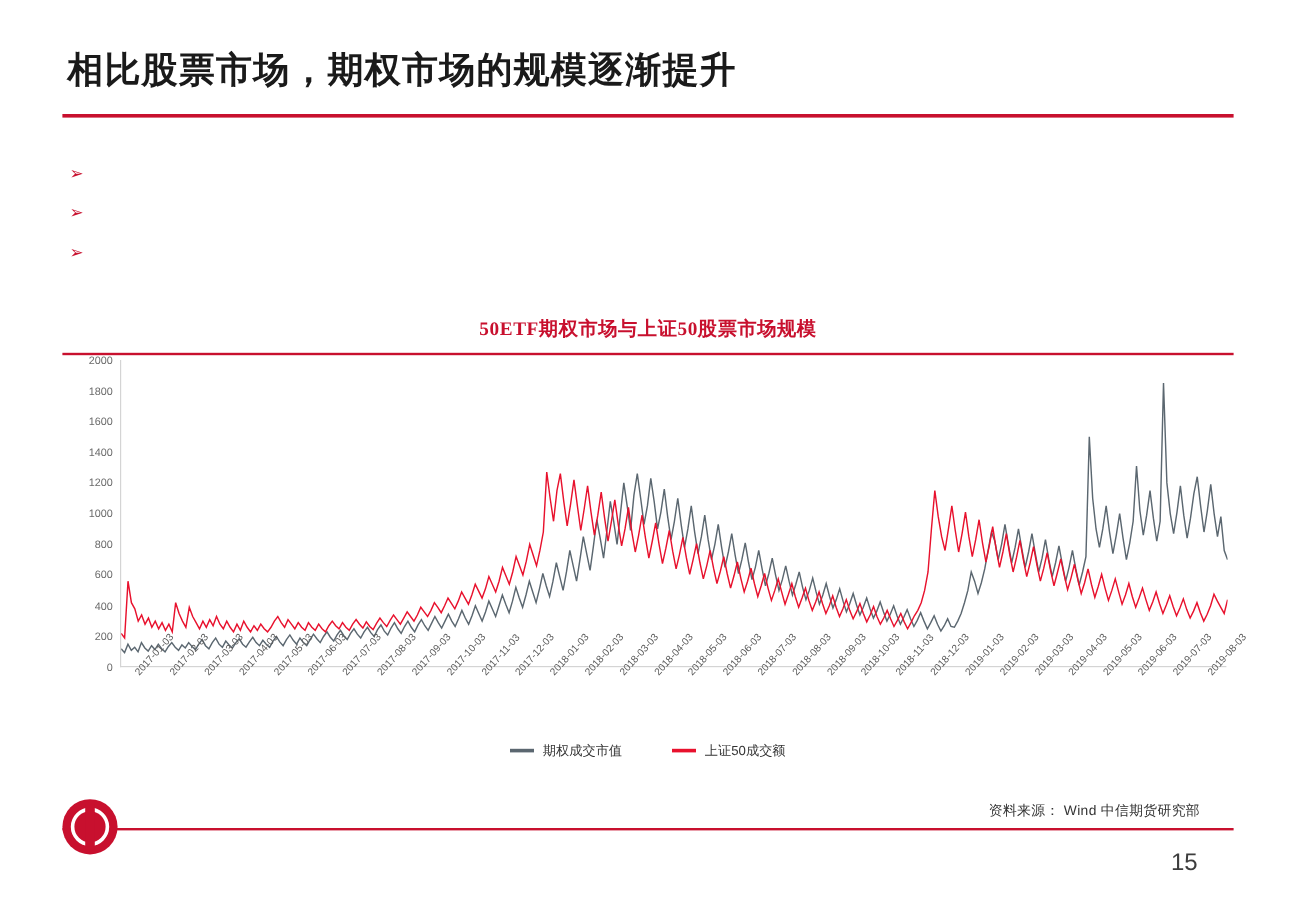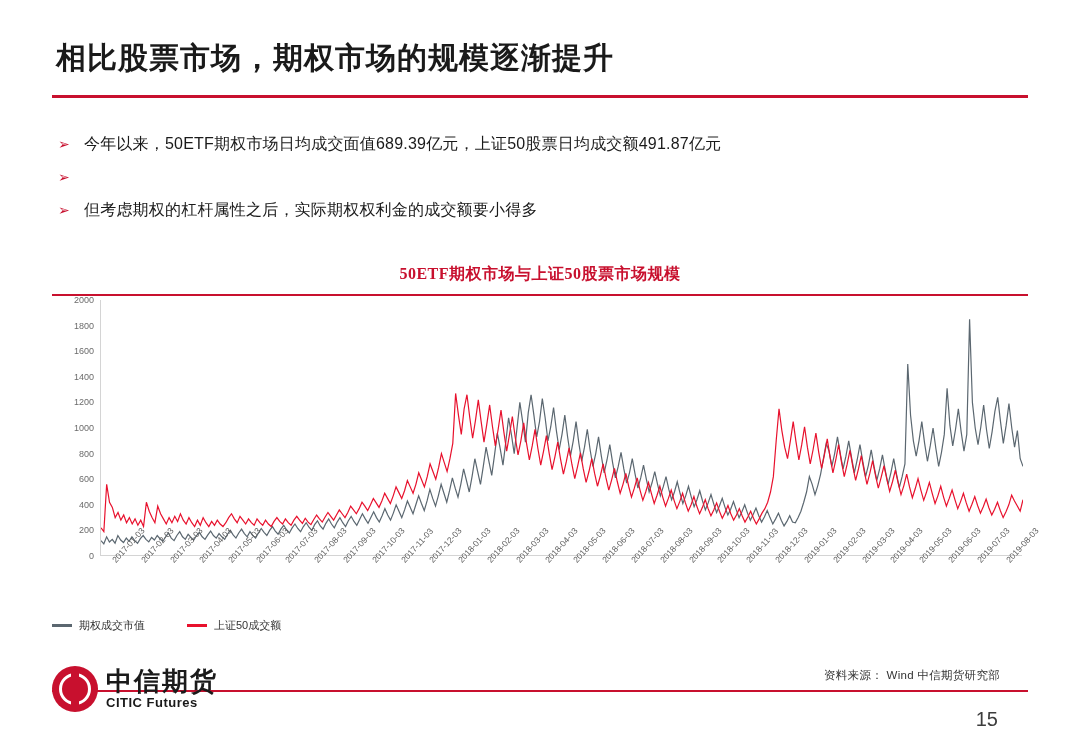--- a/index.html
+++ b/index.html
@@ -142,20 +142,21 @@
     transform: rotate(-48deg);
     white-space: nowrap;
     text-align: right;
   }
   .legend {
     position: absolute;
     left: 0;
     top: 360px;
     width: 976px;
     display: flex;
+    justify-content: center;
     gap: 42px;
     font-size: 11px;
     color: #333;
   }
   .legend-item {
     display: flex;
     align-items: center;
     gap: 7px;
   }
   .legend-swatch {
@@ -242,28 +243,26 @@
 <body>
 
 <div class="slide">
 
   <div class="title">相比股票市场，期权市场的规模逐渐提升</div>
   <div class="title-rule"></div>
 
   <div class="bullets">
     <div class="bullet">
       <span class="bullet-marker">➢</span>
-      <span class="bullet-text">今年以来，50ETF期权市场日均成交面值689.39亿元，上证50股票日均成交额491.87亿元</span>
     </div>
     <div class="bullet">
       <span class="bullet-marker">➢</span>
     </div>
     <div class="bullet">
       <span class="bullet-marker">➢</span>
-      <span class="bullet-text">但考虑期权的杠杆属性之后，实际期权权利金的成交额要小得多</span>
     </div>
   </div>
 
   <div class="chart-block">
     <div class="chart-title">50ETF期权市场与上证50股票市场规模</div>
     <div class="chart-title-rule"></div>
 
     <div class="plot-wrap">
       <div class="y-labels" id="y-labels">
           <div class="y-label" style="top: 256px;">0</div>
@@ -332,20 +331,16 @@
           <span>上证50成交额</span>
         </div>
       </div>
   </div>
 
   <div class="source">资料来源： Wind 中信期货研究部</div>
   <div class="footer-rule"></div>
 
   <div class="logo">
     <div class="logo-mark"></div>
-    <div>
-      <div class="logo-text-cn">中信期货</div>
-      <div class="logo-text-en">CITIC Futures</div>
-    </div>
   </div>
 
   <div class="page-number">15</div>
 </div>
 
 </body></html>

